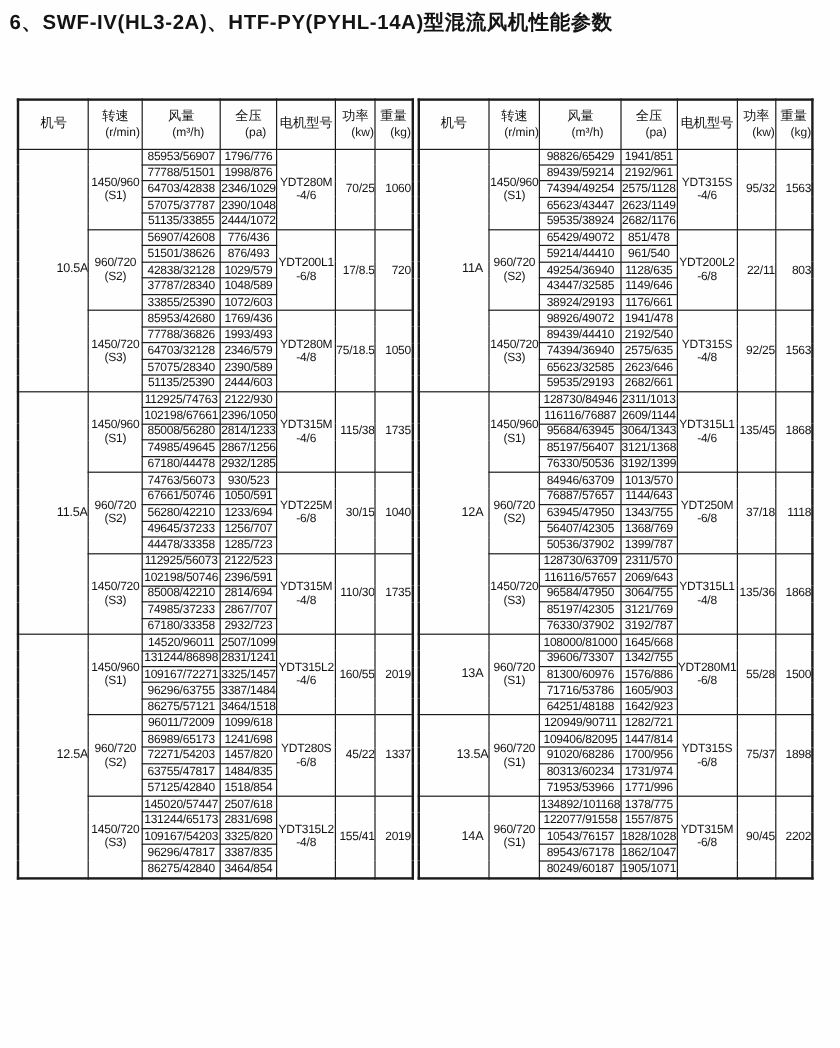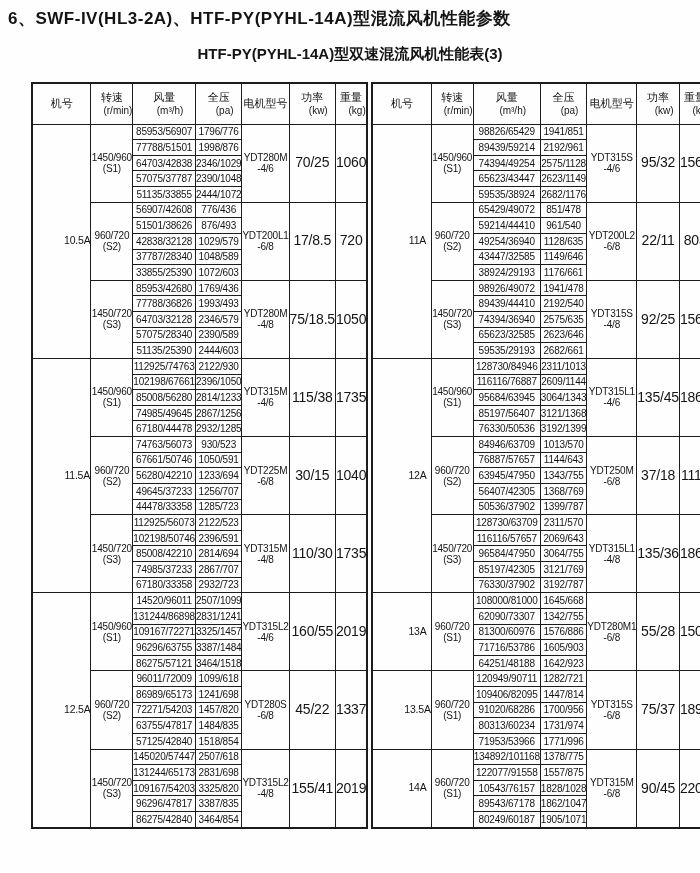--- a/index.html
+++ b/index.html
@@ -12,47 +12,46 @@
   .page { position: relative; width: 700px; height: 873px; background: #fefefe; overflow: hidden; }
   .title {
     position: absolute; left: 8px; top: 7px;
     font-size: 17px; font-weight: 700; letter-spacing: 0.5px; white-space: nowrap;
   }
   .subtitle {
     position: absolute; left: 0; right: 0; top: 45px;
     text-align: center; font-size: 15px; font-weight: 700;
   }
   .tables {
-    position: absolute; left: 31px; top: 82px; width: 664px; height: 747px;
+    position: absolute; left: 14px; top: 82px; width: 664px; height: 651px;
     display: flex; gap: 3px;
   }
   table {
     border-collapse: collapse; table-layout: fixed;
     flex: 1 1 0; height: 100%;
     border: 2px solid #1c1c1c;
   }
   th, td {
     border: 1px solid #1c1c1c;
     text-align: center; vertical-align: middle;
     overflow: hidden; white-space: nowrap;
   }
   thead tr { height: 41px; }
   th { font-size: 11px; font-weight: 400; line-height: 1.2; padding: 1px 0; }
   th .unit { font-size: 10px; margin-left: 12px; }
   td { font-size: 10px; line-height: 1.1; padding: 0; letter-spacing: -0.2px; }
   td.machine-cell { font-size: 10.5px; padding-left: 31px; }
   td.speed-cell .line, td.motor-cell .line { display: block; }
-  td.power-cell, td.weight-cell { font-size: 14px; }
+  td.power-cell, td.weight-cell { font-size: 10px; text-align: right; }
 </style>
 </head>
 <body>
 
 <div class="page">
   <div class="title">6、SWF-IV(HL3-2A)、HTF-PY(PYHL-14A)型混流风机性能参数</div>
-  <div class="subtitle">HTF-PY(PYHL-14A)型双速混流风机性能表(3)</div>
   <div class="tables">
     <table>
         <colgroup>
           <col style="width: 10%;">
           <col style="width: 16.8%;">
           <col style="width: 23.2%;">
           <col style="width: 15%;">
           <col style="width: 17.5%;">
           <col style="width: 9%;">
           <col style="width: 8.5%;">
@@ -557,21 +556,21 @@
             <td>108000/81000</td>
             <td>1645/668</td>
             <td rowspan="5" class="motor-cell">
               <span class="line">YDT280M1</span>
               <span class="line">-6/8</span>
             </td>
             <td rowspan="5" class="power-cell">55/28</td>
             <td rowspan="5" class="weight-cell">1500</td>
           </tr>
           <tr>
-            <td>62090/73307</td>
+            <td>39606/73307</td>
             <td>1342/755</td>
           </tr>
           <tr>
             <td>81300/60976</td>
             <td>1576/886</td>
           </tr>
           <tr>
             <td>71716/53786</td>
             <td>1605/903</td>
           </tr>

